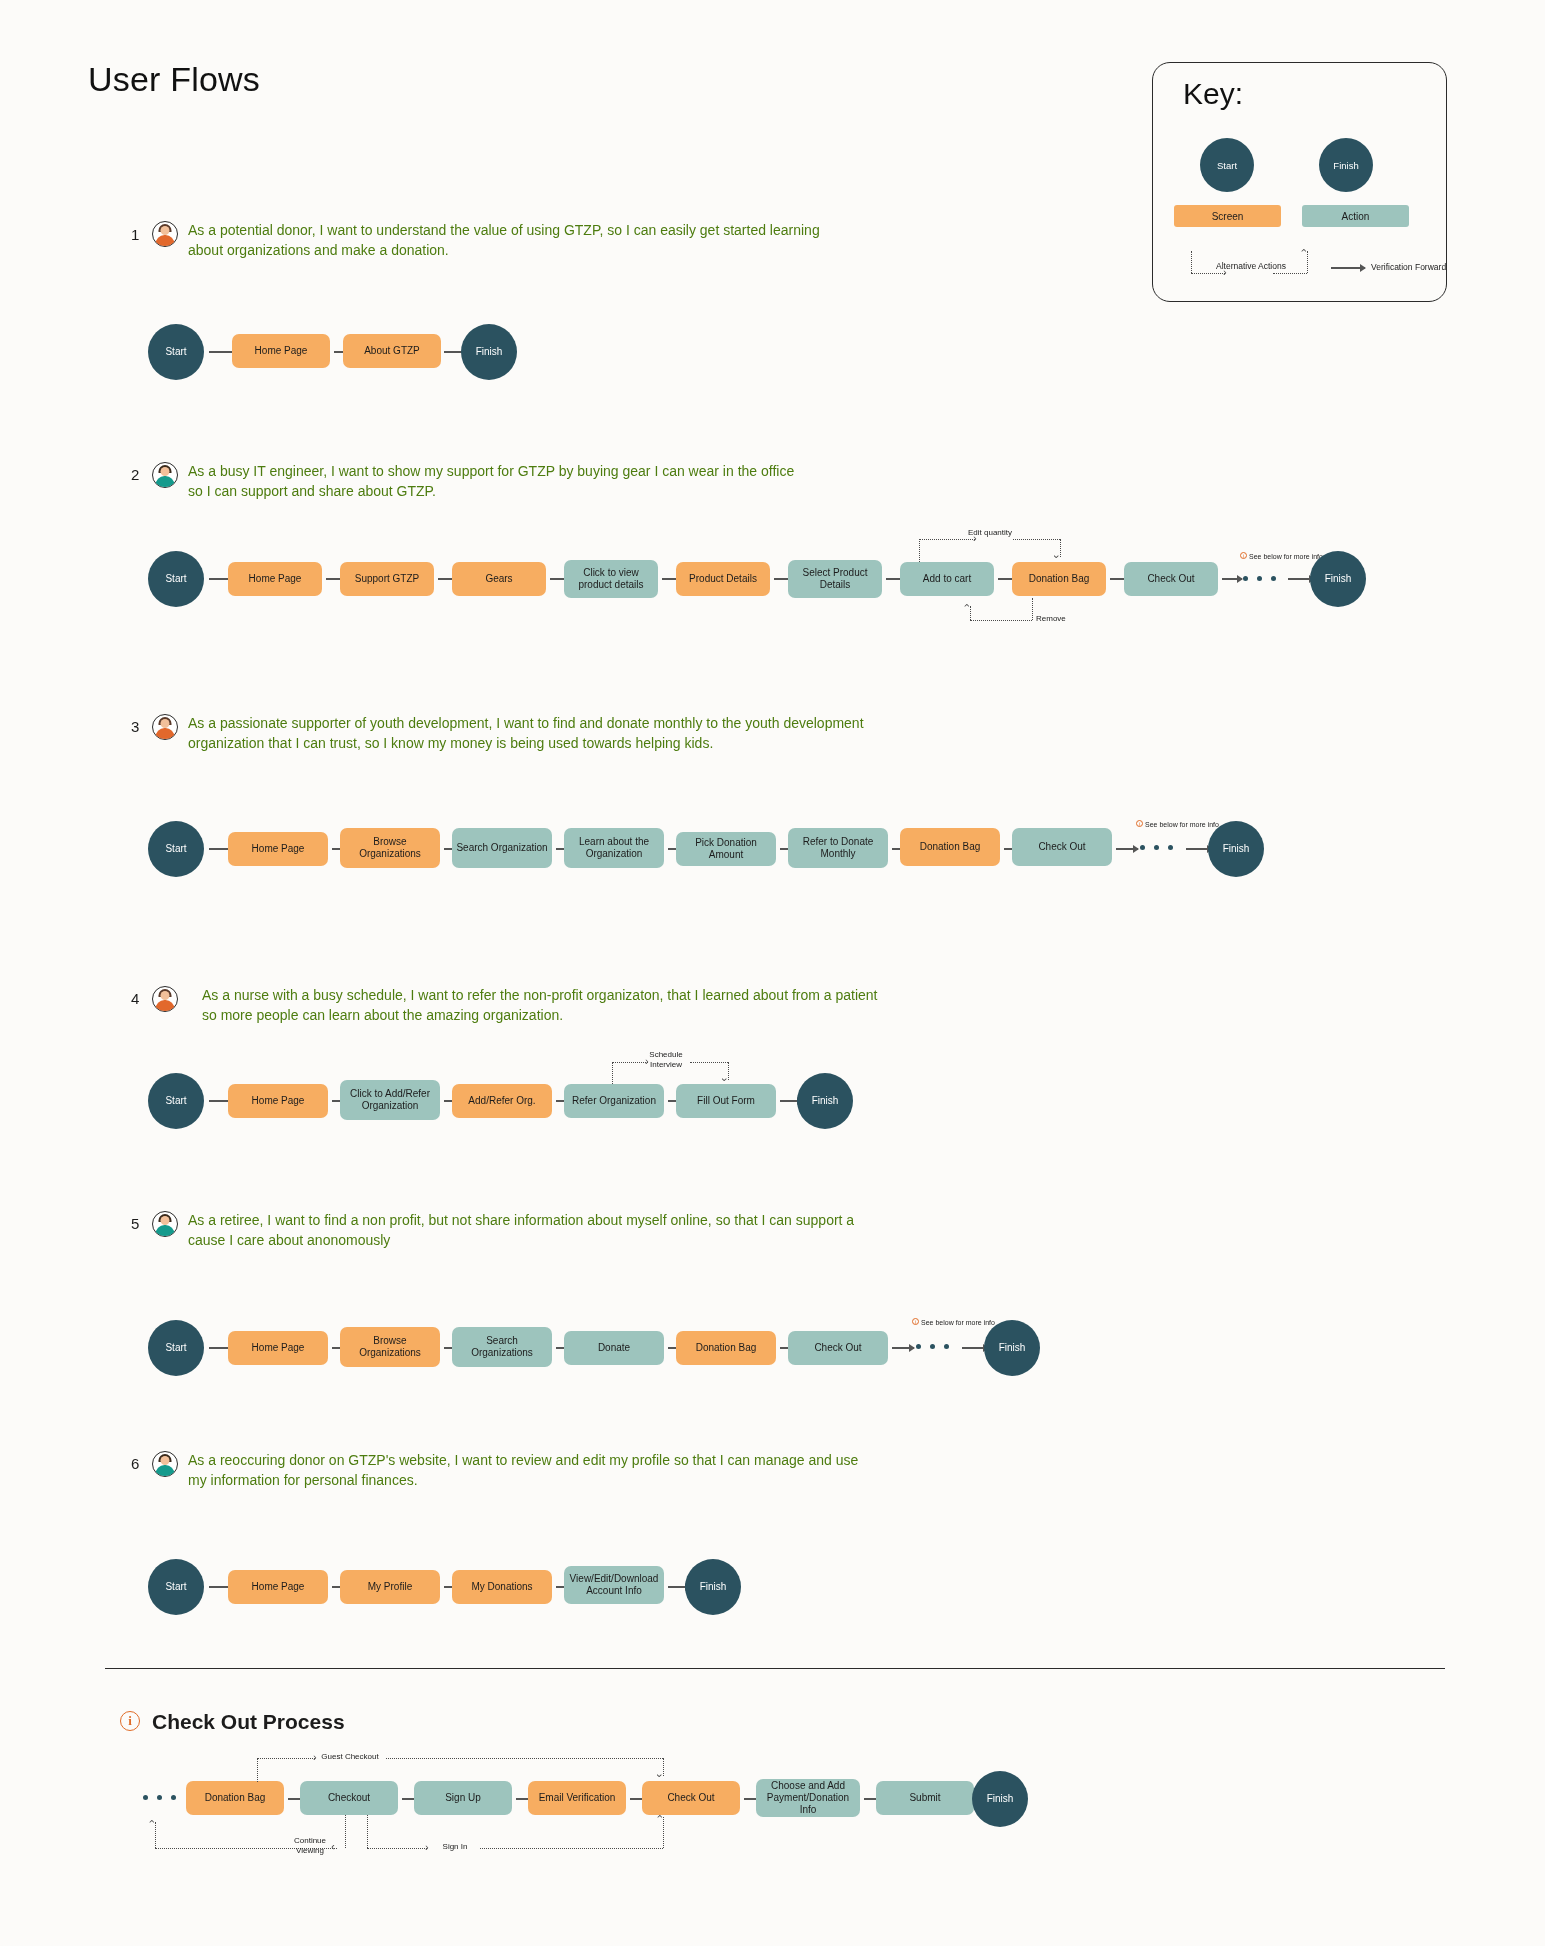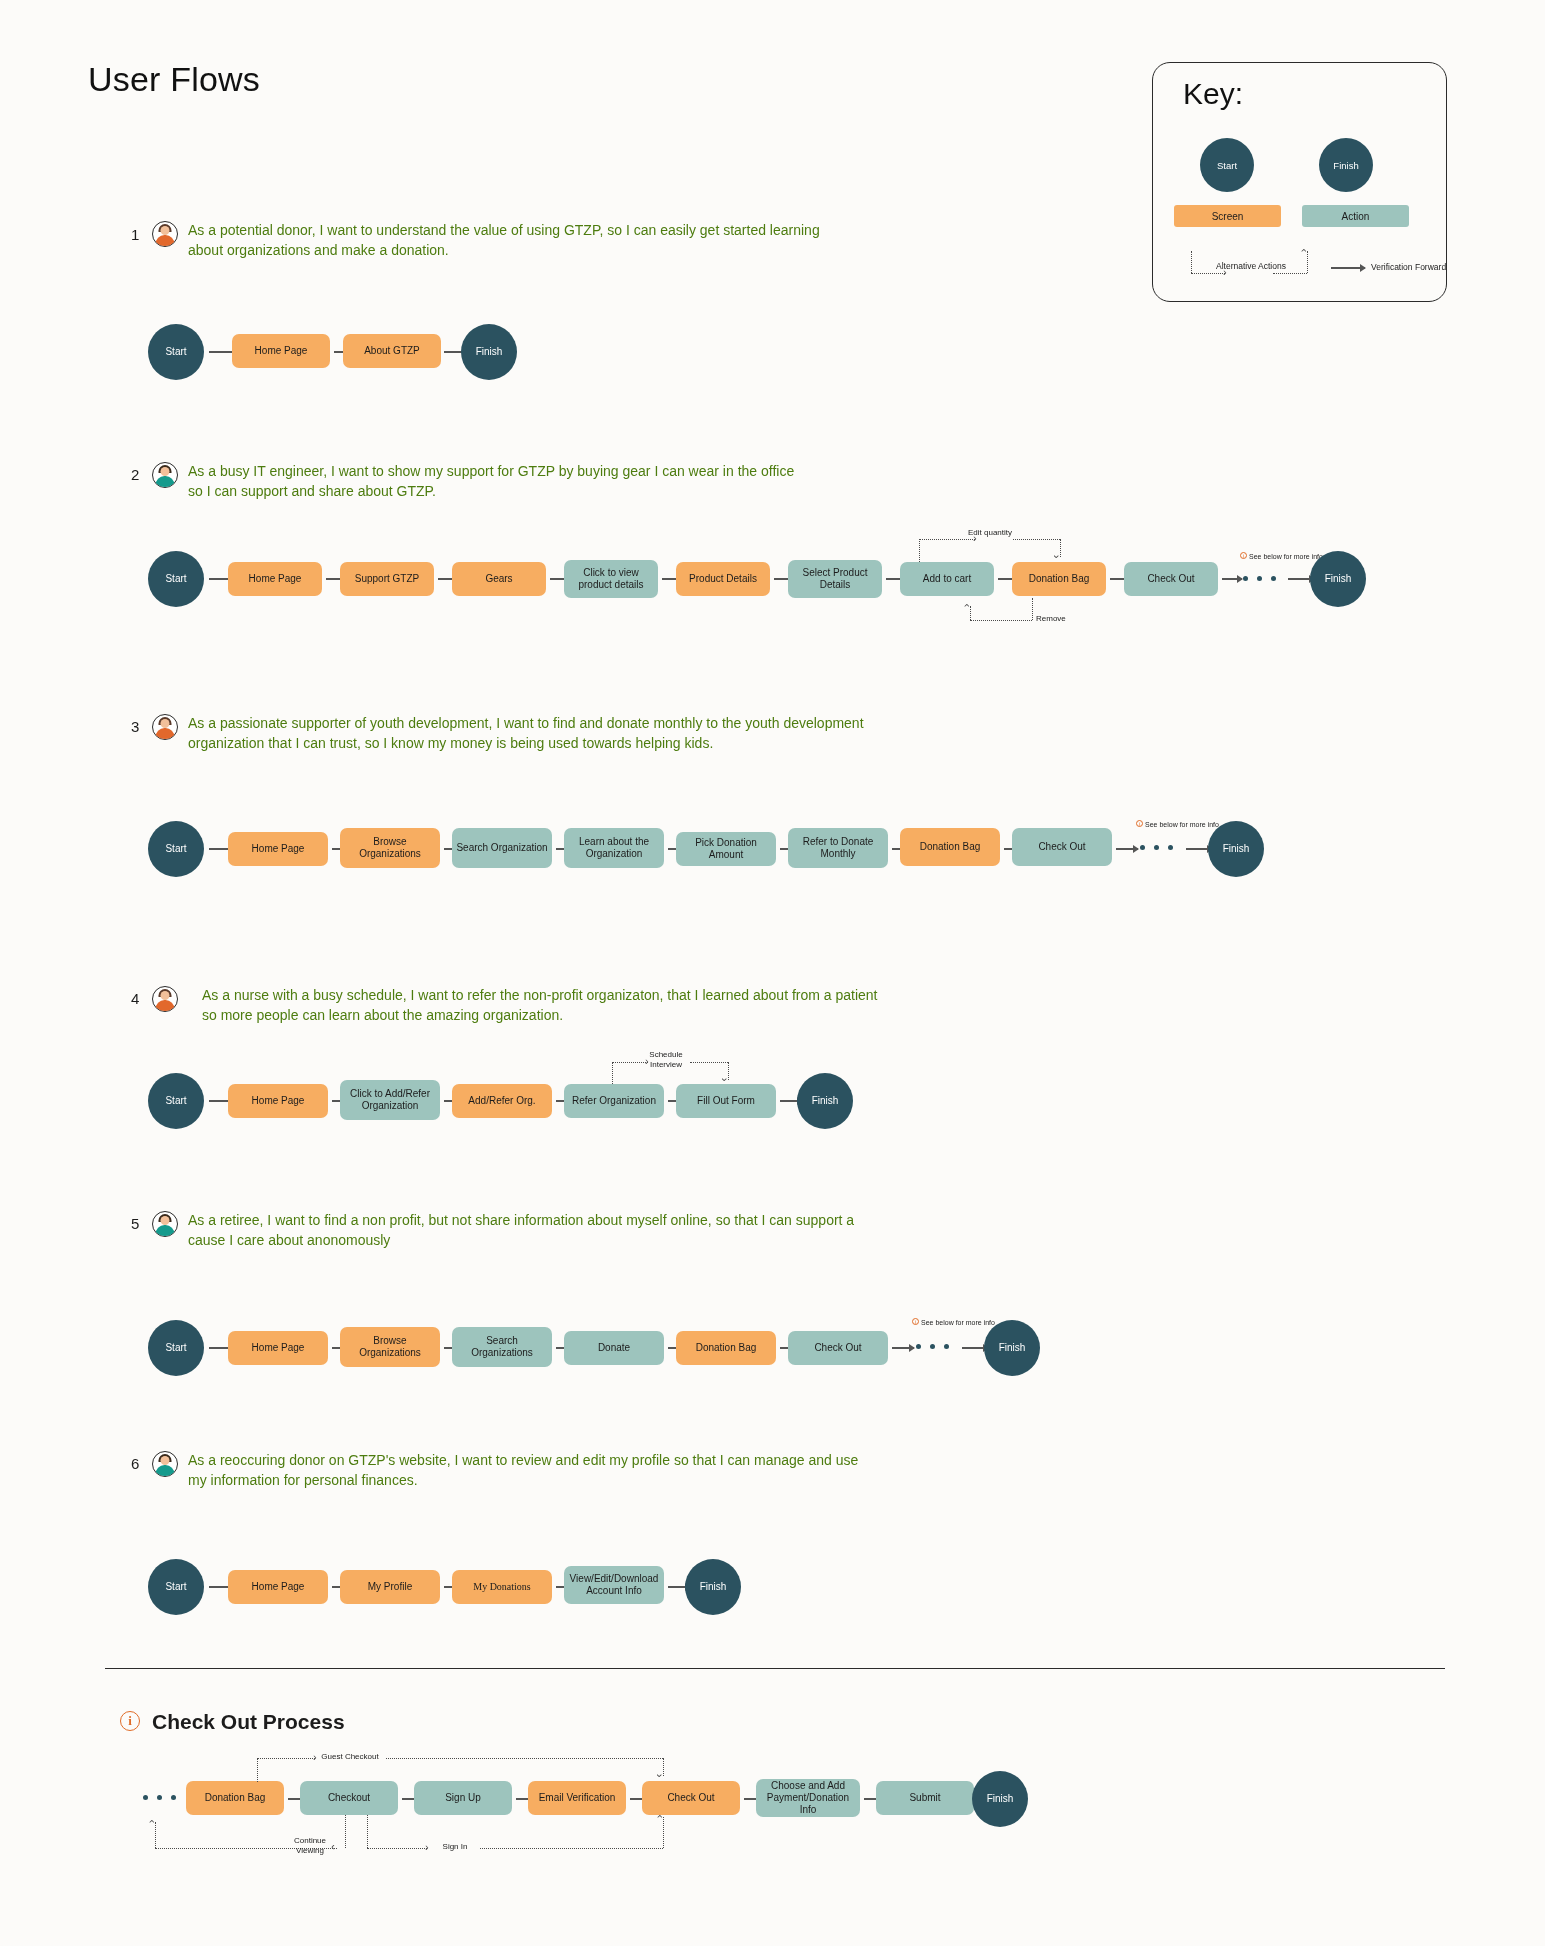--- a/index.html
+++ b/index.html
@@ -306,21 +306,21 @@
     <div class="body" style="background:#149a8c;"></div>
   </div>
   <div class="story" style="left:188px; top:1451px; width:680px;">As a reoccuring donor on GTZP's website, I want to review and edit my profile so that I can manage and use my information for personal finances.</div>
 
   <div class="node terminal" style="left:148px; top:1559px; width:56px; height:56px;">Start</div>
   <div class="arrow" style="left:209px; top:1586px; width:24px;"></div>
   <div class="node screen" style="left:228px; top:1570px; width:100px; height:34px;">Home Page</div>
   <div class="arrow" style="left:332px; top:1586px; width:22px;"></div>
   <div class="node screen" style="left:340px; top:1570px; width:100px; height:34px;">My Profile</div>
   <div class="arrow" style="left:444px; top:1586px; width:22px;"></div>
-  <div class="node screen" style="left:452px; top:1570px; width:100px; height:34px;font-family:Liberation Serif, serif;">My Donations</div>
+  <div class="node screen" style="left:452px; top:1570px; width:100px; height:34px;">My Donations</div>
   <div class="arrow" style="left:556px; top:1586px; width:22px;"></div>
   <div class="node action" style="left:564px; top:1566px; width:100px; height:38px;">View/Edit/Download Account Info</div>
   <div class="arrow" style="left:668px; top:1586px; width:22px;"></div>
   <div class="node terminal" style="left:685px; top:1559px; width:56px; height:56px;">Finish</div>
 </div>
 
 <div class="divider"></div>
 <div class="section-icon">i</div>
 <div class="section-head">Check Out Process</div>
 

